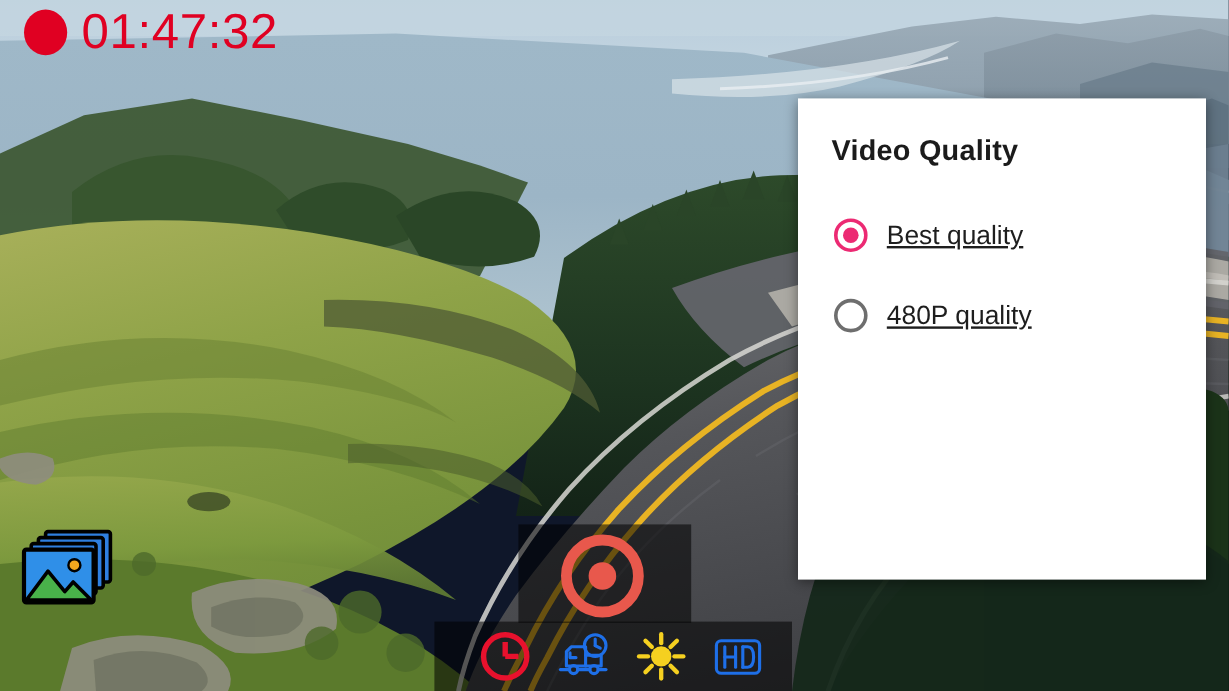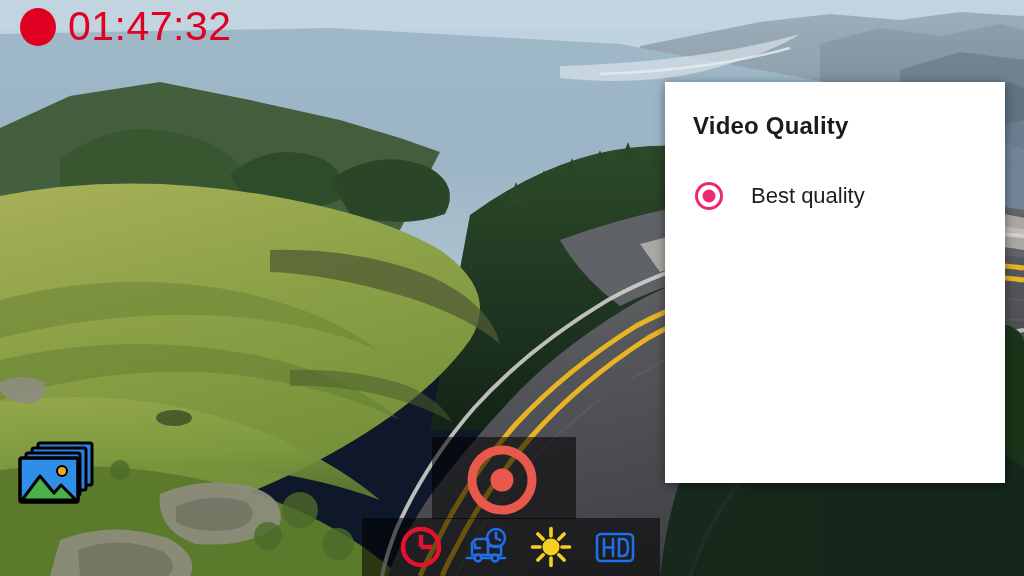--- a/index.html
+++ b/index.html
@@ -168,24 +168,25 @@
     position: absolute;
     left: 50%;
     top: 50%;
     transform: translate(-50%, -50%);
     width: 13px;
     height: 13px;
     border-radius: 50%;
     background: #ec2a73;
   }
   .quality-label {
-    margin-left: 28px;
+    margin-left: 16px;
     font-size: 22px;
     color: #1e1e1e;
     white-space: nowrap;
+    text-decoration: underline;
   }
 </style>
 </head>
 <body>
 
 <div id="app">
 
   <svg id="scene" viewBox="0 0 1024 576" preserveAspectRatio="none" aria-hidden="true">
     <defs>
       <linearGradient id="skyGrad" x1="0" y1="0" x2="0" y2="1">
@@ -444,18 +445,22 @@
 
     <div id="quality-list">
 
       <div class="quality-option">
         <span class="radio checked"></span>
         <span class="quality-label">Best quality</span>
       </div>
 
 
 
+      <div class="quality-option">
+        <span class="radio"></span>
+        <span class="quality-label">480P quality</span>
+      </div>
 
 
     </div>
   </div>
 
 </div>
 
 </body></html>

